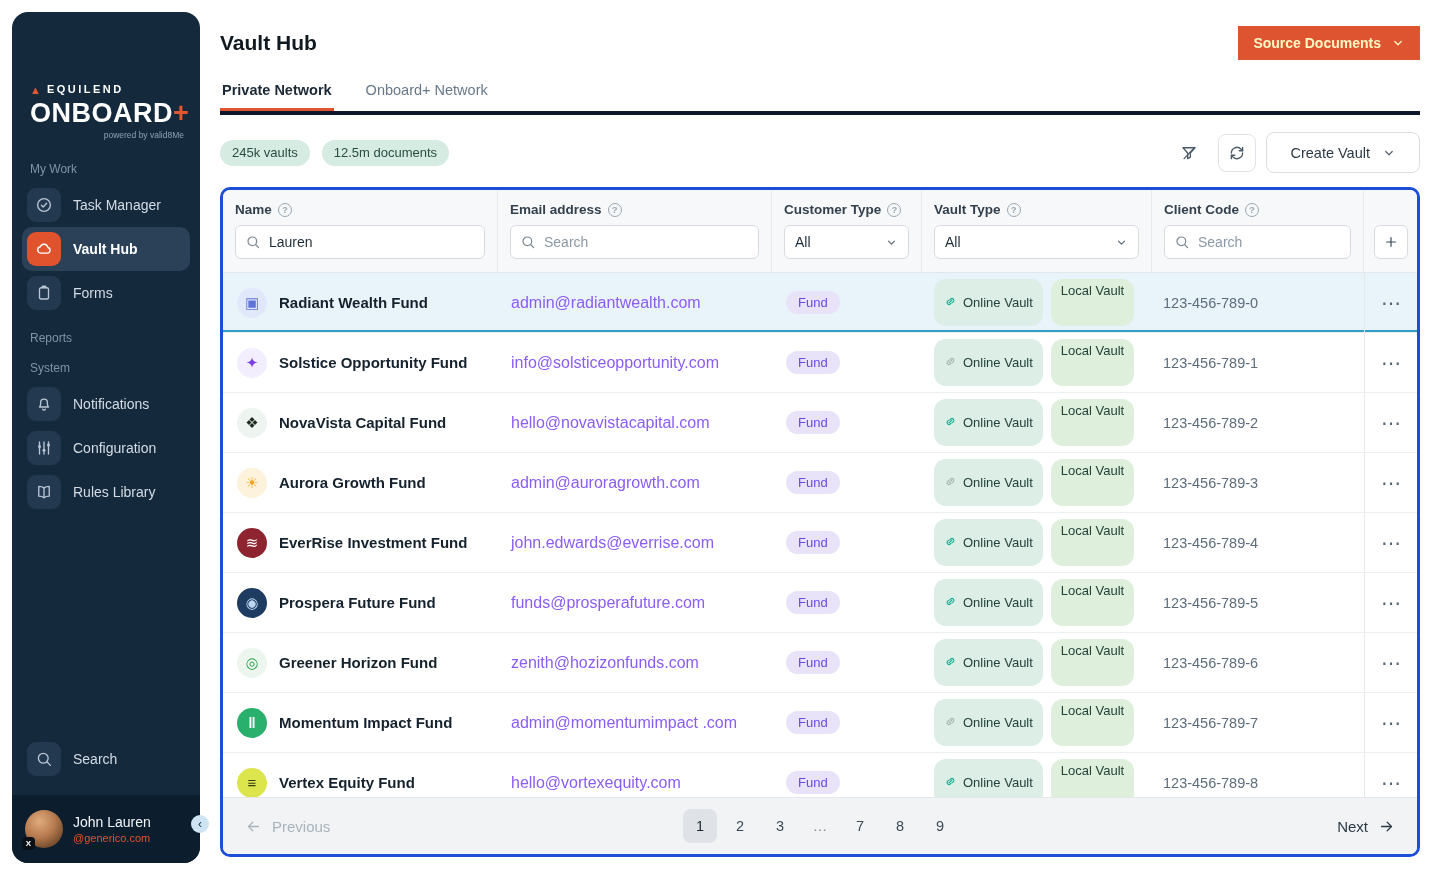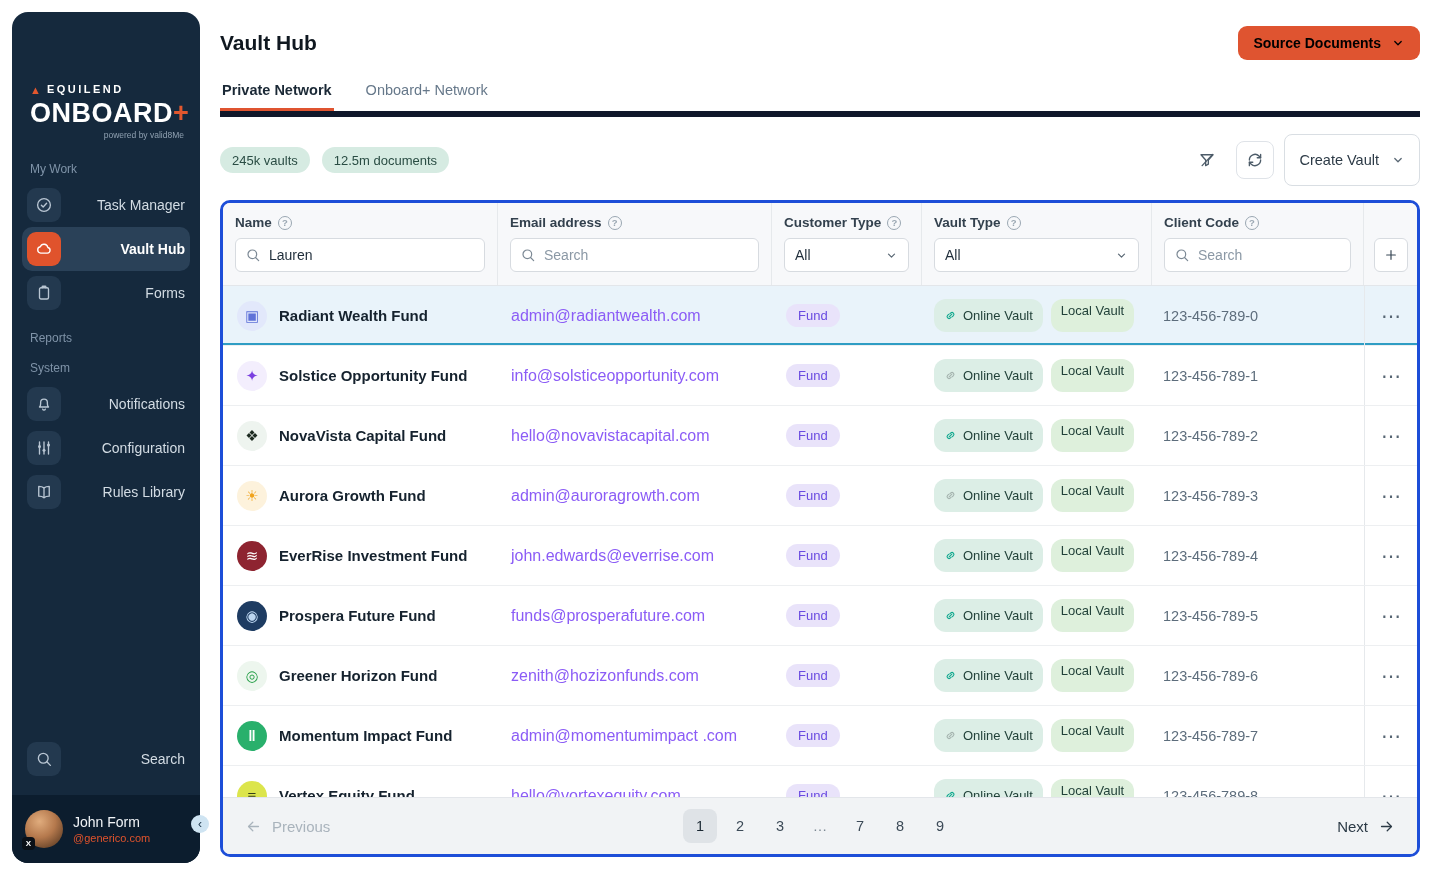--- a/index.html
+++ b/index.html
@@ -16,21 +16,21 @@
   .logo-top { display: flex; align-items: center; gap: 6px; }
   .logo-mark::before { content: "▲"; color: #e2572e; font-size: 11px; }
   .logo-brand { font-size: 11px; font-weight: bold; letter-spacing: 2.5px; color: #ffffff; }
   .logo-product { font-size: 27px; font-weight: bold; color: #ffffff; letter-spacing: 0.5px; line-height: 1.15; }
   .logo-plus { color: #e2572e; }
   .logo-tagline { font-size: 8.5px; color: #8fa0b1; text-align: right; margin-top: 1px; }
 
   .nav { flex: 1; padding: 2px 10px 0; overflow: hidden; }
   .section-label { font-size: 12px; color: #7f93a8; margin: 16px 8px 7px; }
   .nav-item { display: flex; align-items: center; gap: 12px; height: 44px; border-radius: 10px;
-    padding: 0 5px; cursor: pointer; justify-content: space-between; }
+    padding: 0 5px; cursor: pointer; }
   .nav-item.active { background: #2a4158; }
   .icon-tile { width: 34px; height: 34px; border-radius: 9px; background: #23394f; color: #b9c6d3;
     display: flex; align-items: center; justify-content: center; flex: none; }
   .icon-tile svg { width: 18px; height: 18px; }
   .nav-item.active .icon-tile { background: #e0532c; color: #ffffff; }
   .nav-label { font-size: 14px; color: #d3dce4; }
   .nav-item.active .nav-label { color: #ffffff; font-weight: bold; }
   .search-item { margin: 0 10px 14px; }
 
   .user-bar { height: 68px; background: #0c1d2e; border-radius: 0 0 16px 16px;
@@ -44,40 +44,40 @@
   .user-handle { font-size: 11px; color: #e0532c; margin-top: 2px; }
   .collapse-btn { position: absolute; right: -9px; bottom: 30px; width: 18px; height: 18px;
     border-radius: 50%; background: #cfe4f2; color: #1b3348; border: none; cursor: pointer;
     display: flex; align-items: center; justify-content: center; font-size: 12px; line-height: 1; }
   .collapse-btn::before { content: "‹"; }
 
   
   .main { flex: 1; min-width: 0; display: flex; flex-direction: column; padding: 0 20px; }
   .main-header { margin-top: 26px; display: flex; align-items: center; justify-content: space-between; }
   .page-title { font-size: 21px; font-weight: bold; color: #101820; }
-  .src-btn { background: #df5430; color: #000000; border: none; border-radius: 9px; height: 34px;
+  .src-btn { background: #df5430; color: #fef9c3; border: none; border-radius: 0; height: 34px;
     padding: 0 15px; font-size: 14px; font-weight: bold; display: flex; align-items: center; gap: 10px;
     cursor: pointer; font-family: inherit; }
   .src-btn svg { width: 14px; height: 14px; stroke-width: 2.2; }
 
-  .tabs { margin-top: 22px; border-bottom: 6px solid #0f172a; display: flex; gap: 30px; }
+  .tabs { margin-top: 22px; border-bottom: 4px solid #0f172a; display: flex; gap: 30px; }
   .tab { padding: 0 2px 13px; font-size: 14.5px; color: #66788a; cursor: pointer; }
   .tab.active { color: #1b2936; font-weight: bold; box-shadow: inset 0 -3px 0 #df5430; }
 
   .toolbar { margin-top: 17px; display: flex; align-items: center; }
   .pills { display: flex; gap: 12px; }
   .pill { background: #d6ebe2; color: #2a4d44; font-size: 13px; height: 26px; padding: 0 12px;
     border-radius: 13px; display: flex; align-items: center; }
   .toolbar-right { margin-left: auto; display: flex; align-items: center; gap: 10px; }
   .icon-btn { width: 38px; height: 38px; border-radius: 8px; display: flex; align-items: center;
     justify-content: center; color: #4d5c69; background: #ffffff; border: 1px solid #dfe3e8; cursor: pointer; }
   .icon-btn.plain { border: none; }
   .icon-btn svg { width: 18px; height: 18px; }
-  .create-btn { height: 52px; border: 1px solid #d9dee3; border-radius: 8px; background: #ffffff;
-    padding: 0 14px; font-size: 14.5px; color: #2c3a46; display: flex; align-items: center; gap: 12px;
+  .create-btn { height: 41px; border: 1px solid #d9dee3; border-radius: 8px; background: #ffffff;
+    padding: 0 23px; font-size: 14.5px; color: #2c3a46; display: flex; align-items: center; gap: 12px;
     cursor: pointer; font-family: inherit; }
   .create-btn svg { width: 14px; height: 14px; color: #5a6874; stroke-width: 2.2; }
 
   
   .card { margin: 14px 0 18px; flex: 1; border: 3px solid #1d4ed8; border-radius: 10px;
     overflow: hidden; display: flex; flex-direction: column; min-height: 0; }
   .thead { background: #f7f8fa; border-bottom: 1px solid #e3e6ea; display: grid;
     grid-template-columns: 275px 274px 150px 230px 212px 1fr; }
   .th { padding: 12px 12px 13px; border-right: 1px solid #e6e9ec; }
   .th:last-child { border-right: none; }
@@ -115,22 +115,22 @@
   .av5 { background: #1e3c62; color: #bcd6f1; }
   .av6 { background: #edf6ee; color: #2aa14b; }
   .av7 { background: #29b06c; color: #ffffff; font-weight: bold; }
   .av8 { background: #dce54c; color: #333f17; }
   .fund-name { font-size: 15px; font-weight: bold; color: #15222e; }
   .email { font-size: 16px; color: #8b5cf6; padding-left: 13px; }
   .ct-cell { padding-left: 14px; }
   .badge-fund { background: #e9e3fa; color: #6a4be0; font-size: 13px; font-weight: 500;
     padding: 4px 12px; border-radius: 12px; display: inline-block; }
   .vt-cell { display: flex; gap: 8px; padding-left: 12px; }
-  .badge-online { background: #dceee6; color: #22423a; font-size: 13px; padding: 9px 10px;
-    border-radius: 12px; display: inline-flex; align-items: center; gap: 6px; }
+  .badge-online { background: #dceee6; color: #22423a; font-size: 13px; padding: 16px 10px;
+    border-radius: 12px; display: inline-flex; align-items: flex-start; gap: 6px; }
   .badge-online svg { width: 13px; height: 13px; stroke-width: 2; }
   .linked svg { color: #10a88e; }
   .unlinked svg { color: #a4b3ae; }
   .badge-local { background: #def0dc; color: #22423a; font-size: 13px; padding: 4px 10px;
     border-radius: 12px; display: inline-block; }
   .code { font-size: 14.5px; color: #5d6d7c; padding-left: 11px; }
   .actions { border-left: 1px solid #e6e9ec; height: 100%; display: flex; align-items: center; justify-content: center; }
   .ellipsis { color: #566573; font-size: 20px; line-height: 1; cursor: pointer; padding: 4px; }
   .ellipsis::before { content: "⋯"; }
 
@@ -240,21 +240,21 @@
             <circle cx="11" cy="11" r="6.5"></circle>
             <path d="M15.8 15.8L20.5 20.5"></path>
           </svg>
       </span>
       <span class="nav-label">Search</span>
     </div>
 
     <div class="user-bar">
       <span class="user-avatar"></span>
       <span>
-        <div class="user-name">John Form</div>
+        <div class="user-name">John Lauren</div>
         <div class="user-handle">@generico.com</div>
       </span>
     </div>
 
     <button class="collapse-btn"></button>
   </aside>
 
   <main class="main">
 
     <div class="main-header">

